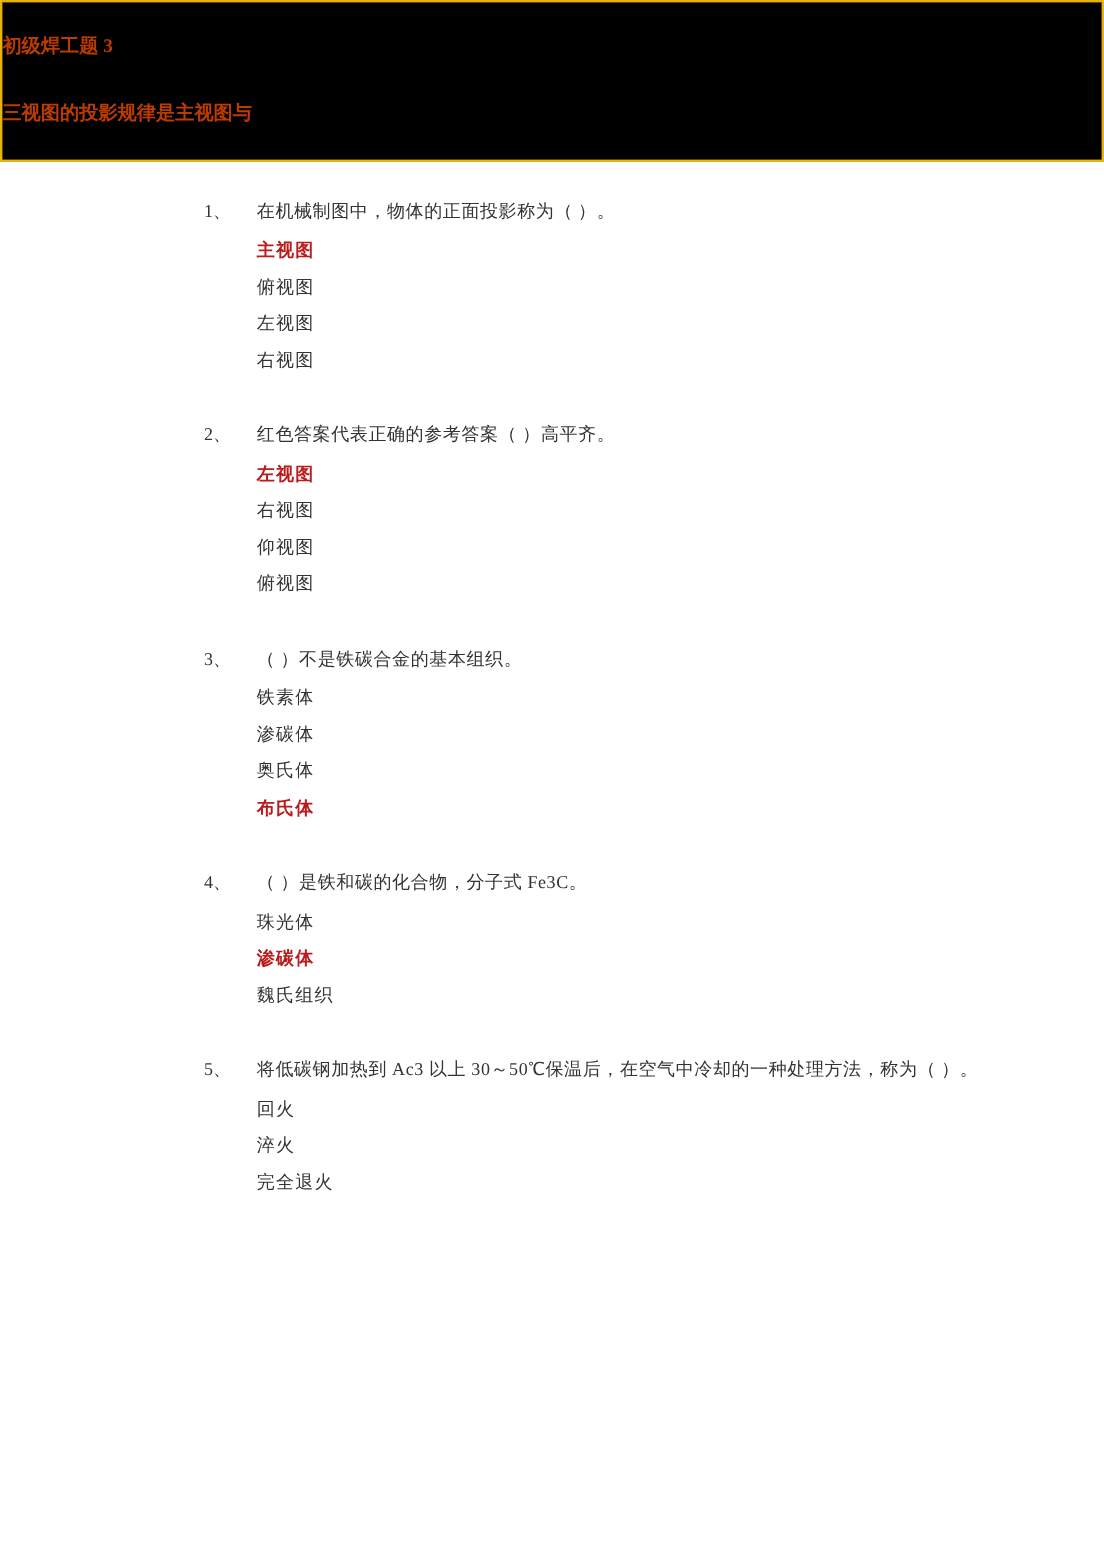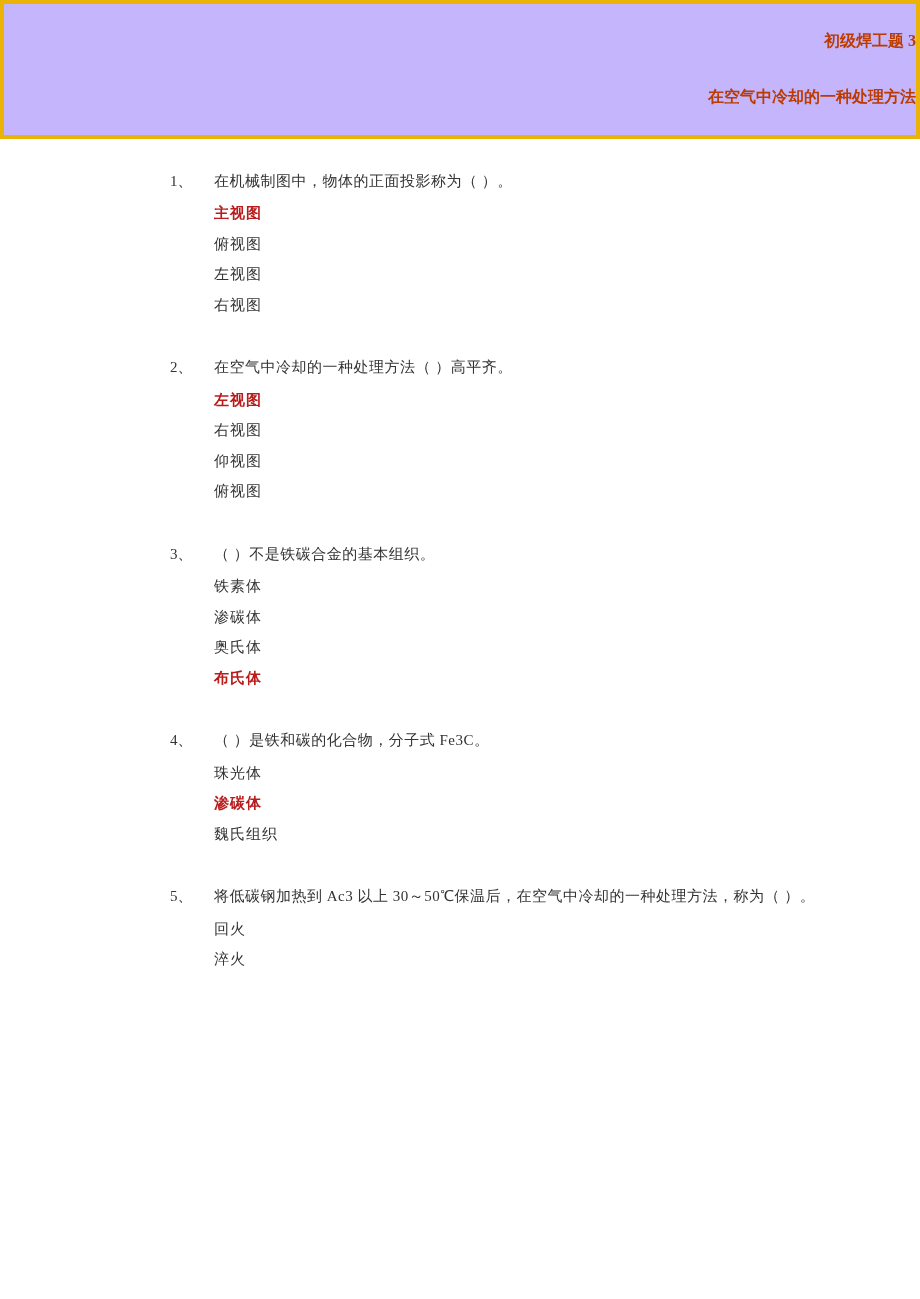--- a/index.html
+++ b/index.html
@@ -6,24 +6,24 @@
   body {
     width: 920px;
     height: 1299px;
     background: #ffffff;
     font-family: "SimSun", "宋体", serif;
     font-size: 15px;
     color: #333333;
     line-height: 1.9;
   }
   .header {
-    background: #c4b5fd;
-    border: 4px solid #eab308;
+    background: #000000;
+    border: 2px solid #eab308;
     padding: 22px 0;
-    text-align: right;
+    text-align: left;
   }
   .title {
     color: #bc3b00;
     font-weight: bold;
     font-size: 16px;
     margin-bottom: 26px;
   }
   .subtitle {
     color: #bc3b00;
     font-weight: bold;
@@ -56,42 +56,42 @@
   .correct {
     color: #b91c1c;
     font-weight: bold;
   }
 </style>
 </head>
 <body>
 
 <div class="header">
   <div class="title">初级焊工题 3</div>
-  <div class="subtitle">在空气中冷却的一种处理方法</div>
+  <div class="subtitle">三视图的投影规律是主视图与</div>
 </div>
 
 <div class="content">
 
   <div class="question">
     <div class="q-line">
       <span class="q-num">1、</span>
       <span class="q-text">在机械制图中，物体的正面投影称为（  ）。</span>
     </div>
     <div class="options">
       <div class="option correct">主视图</div>
       <div class="option">俯视图</div>
       <div class="option">左视图</div>
       <div class="option">右视图</div>
     </div>
   </div>
 
   <div class="question">
     <div class="q-line">
       <span class="q-num">2、</span>
-      <span class="q-text">在空气中冷却的一种处理方法（  ）高平齐。</span>
+      <span class="q-text">红色答案代表正确的参考答案（  ）高平齐。</span>
     </div>
     <div class="options">
       <div class="option correct">左视图</div>
       <div class="option">右视图</div>
       <div class="option">仰视图</div>
       <div class="option">俯视图</div>
     </div>
   </div>
 
   <div class="question">
@@ -120,16 +120,17 @@
   </div>
 
   <div class="question">
     <div class="q-line">
       <span class="q-num">5、</span>
       <span class="q-text">将低碳钢加热到 Ac3 以上 30～50℃保温后，在空气中冷却的一种处理方法，称为（  ）。</span>
     </div>
     <div class="options">
       <div class="option">回火</div>
       <div class="option">淬火</div>
+      <div class="option">完全退火</div>
     </div>
   </div>
 
 </div>
 
 </body></html>

